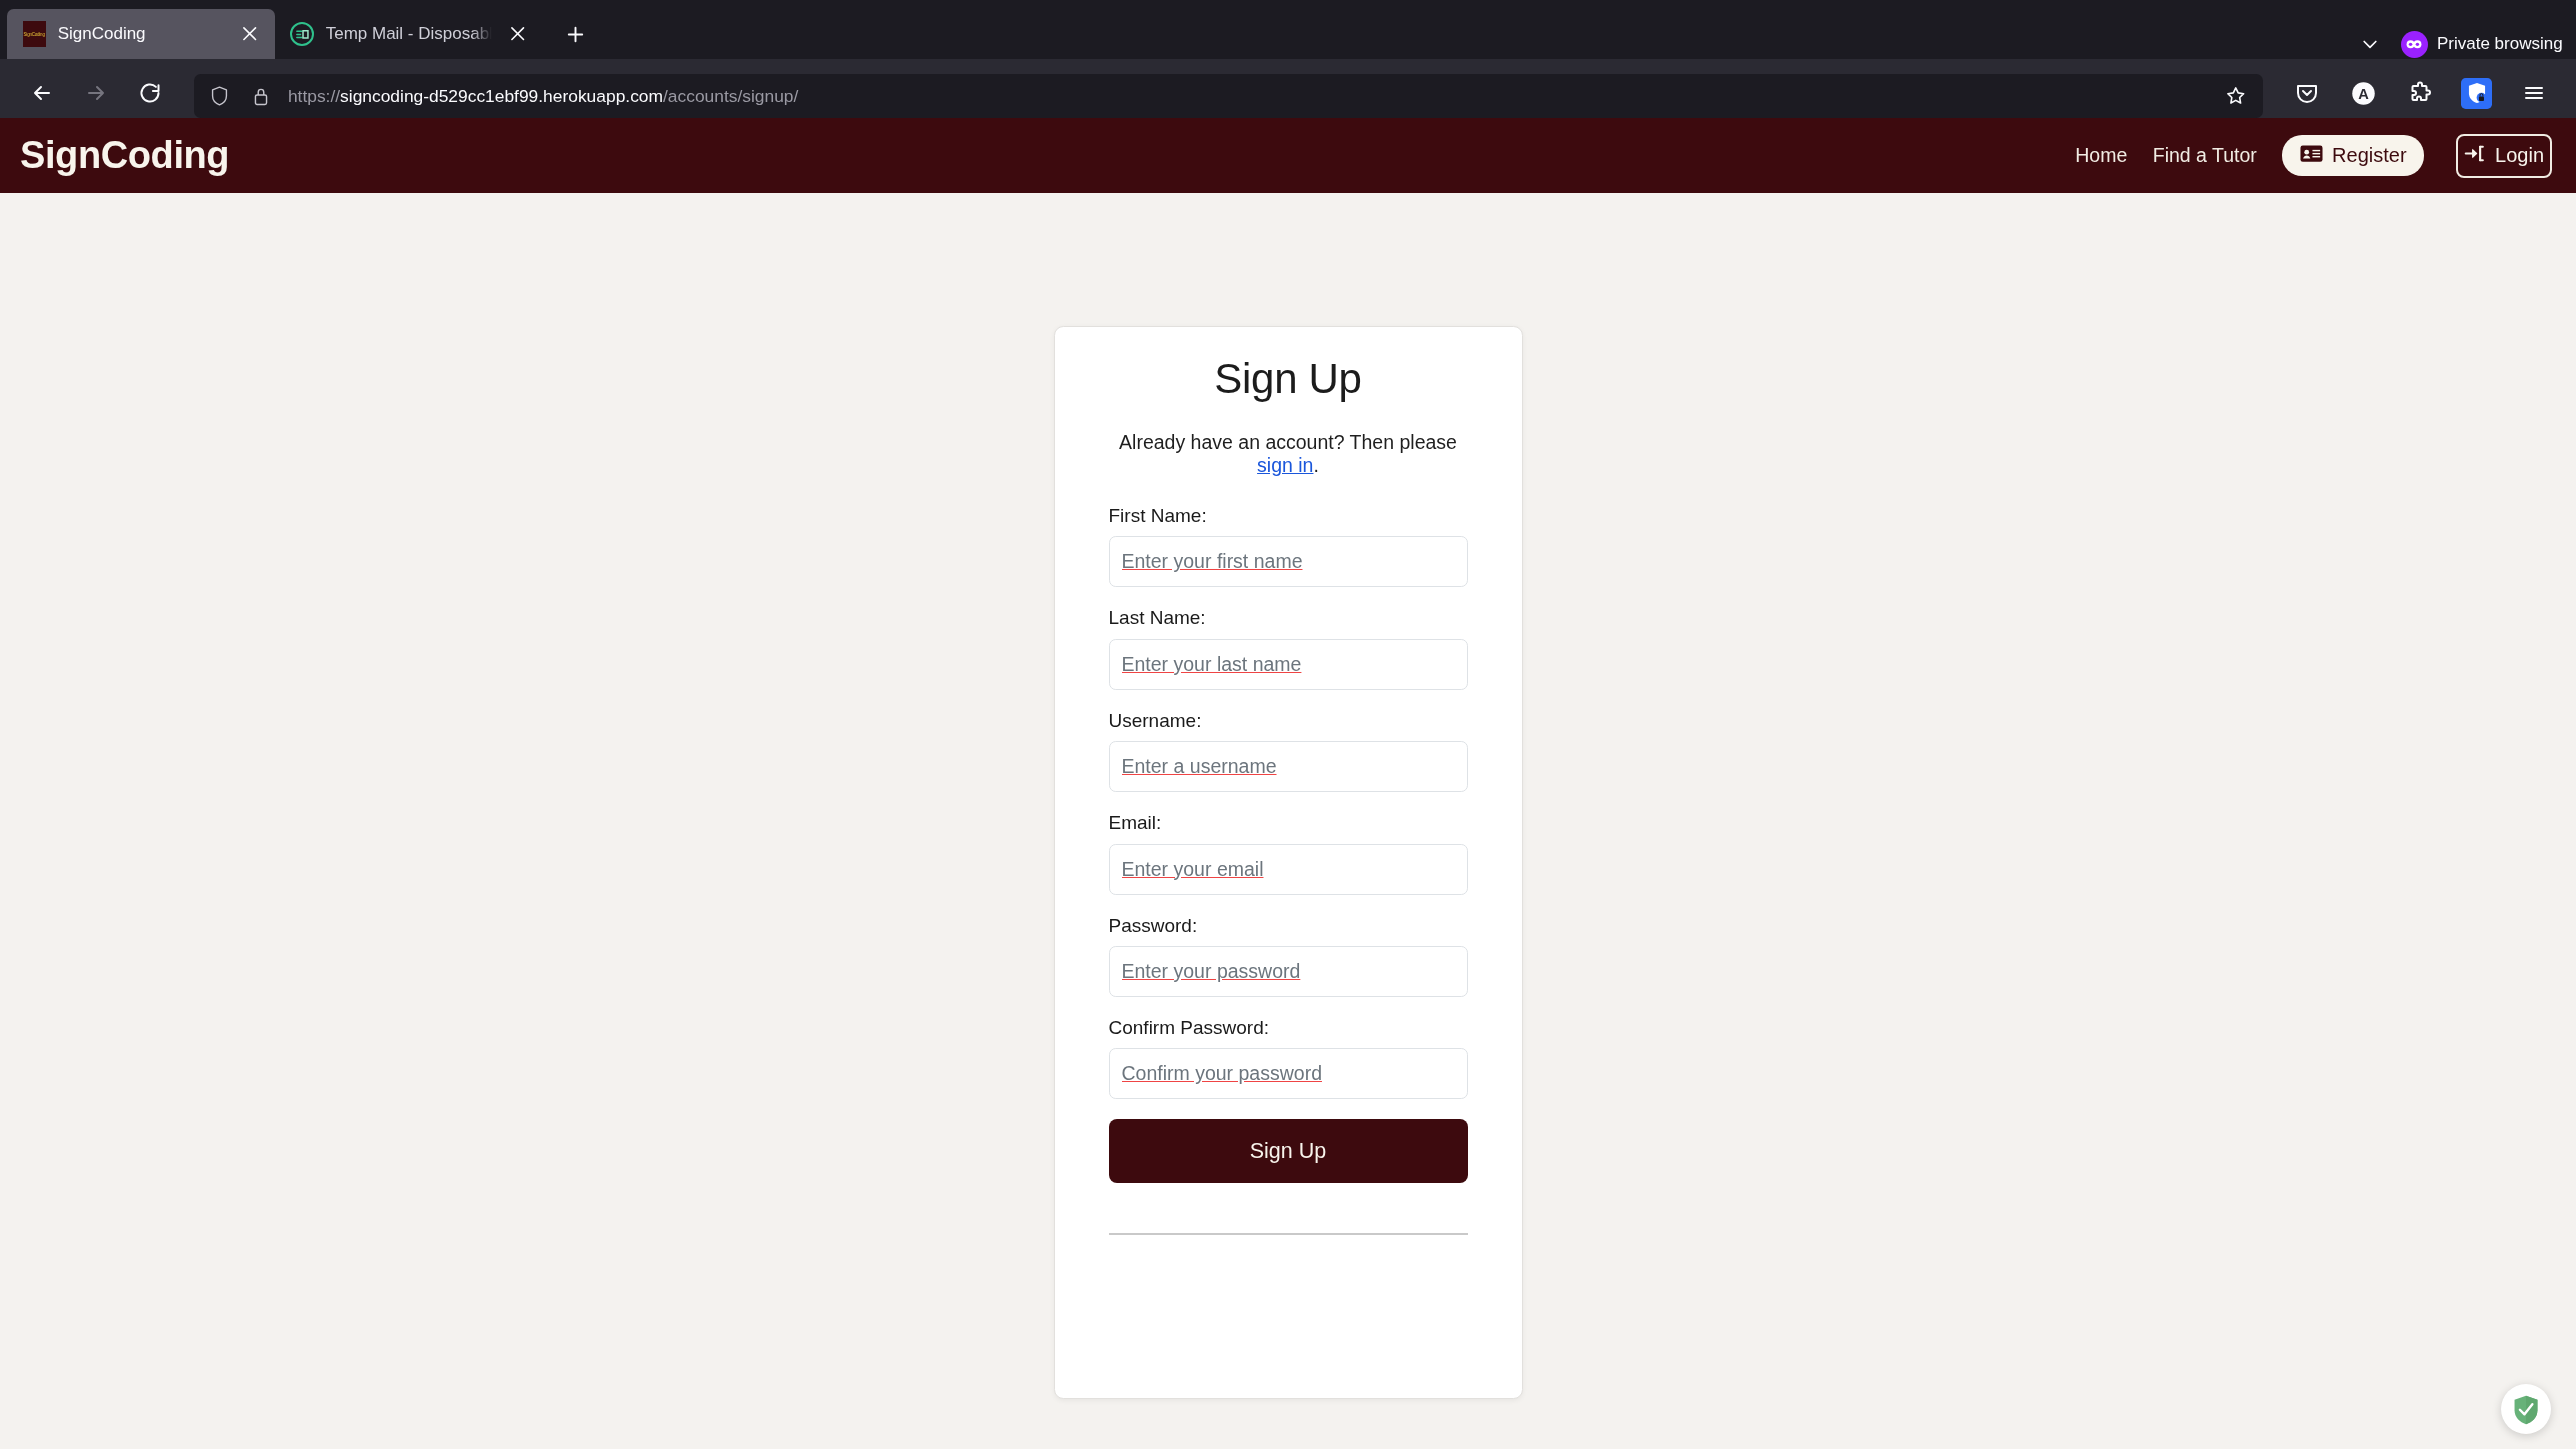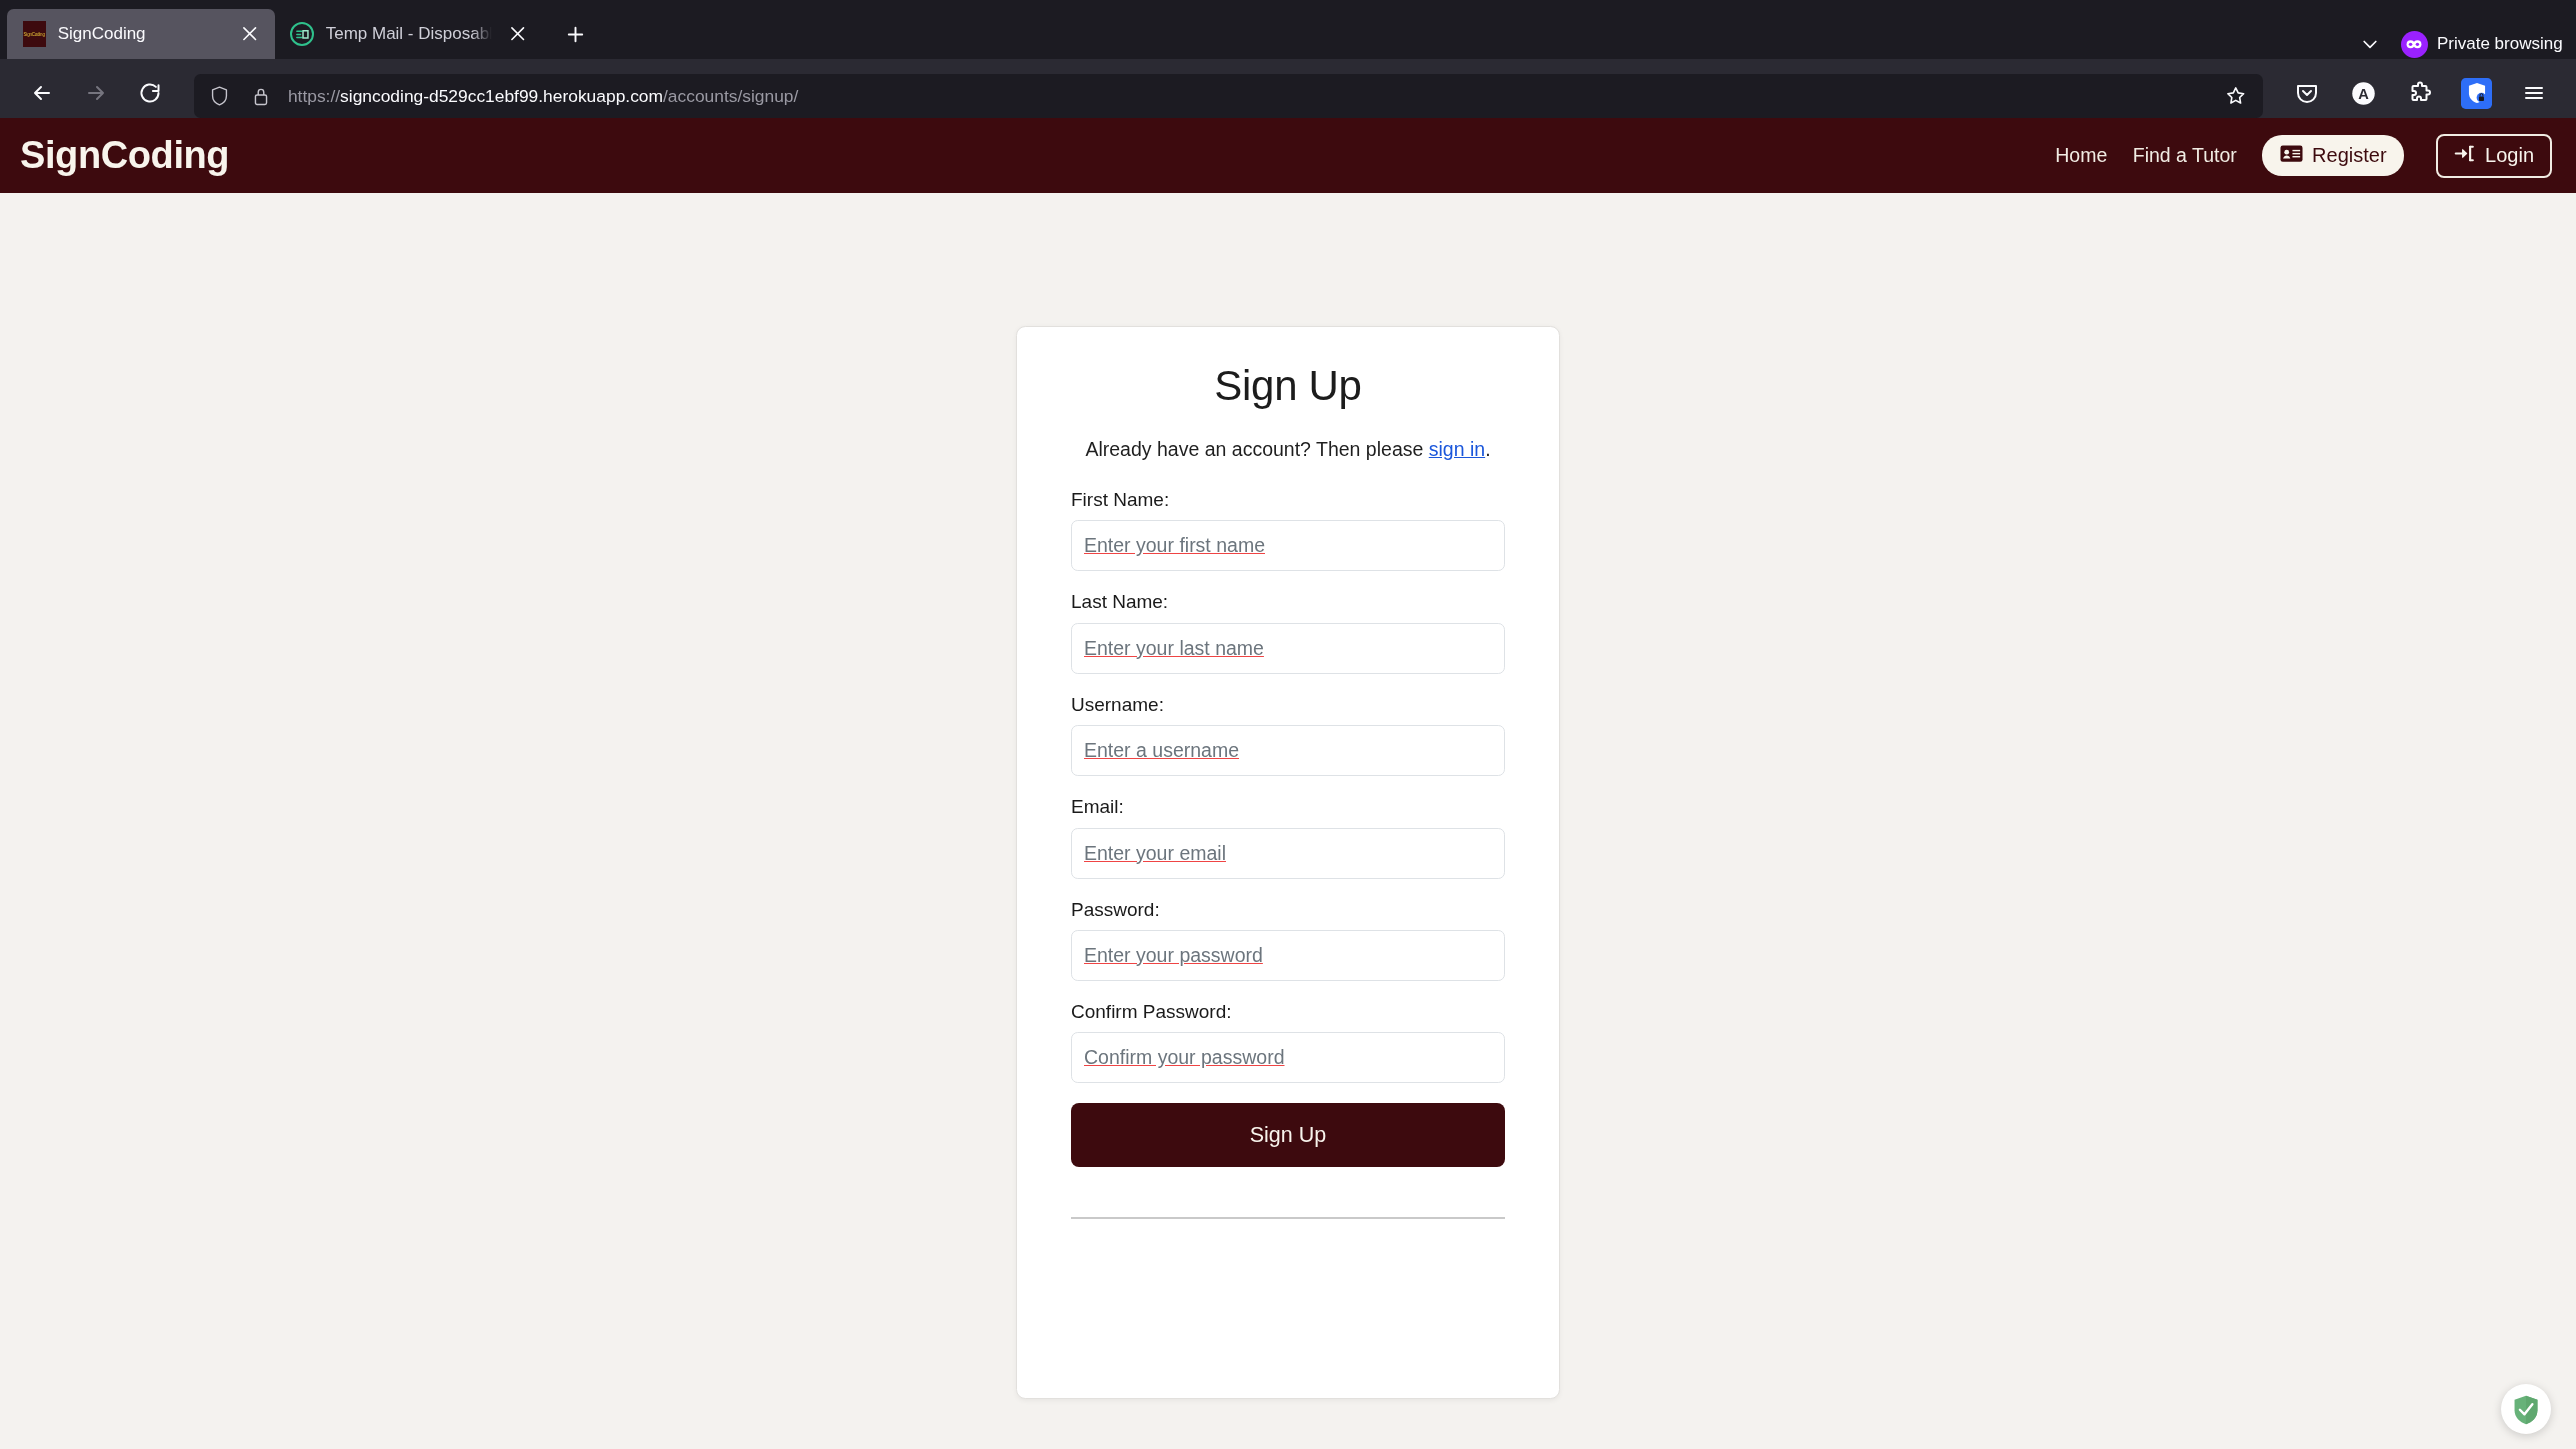--- a/index.html
+++ b/index.html
@@ -159,34 +159,34 @@
     border-radius: 20px;
     padding: 9.4px 17.4px;
     font-size: 20px;
     white-space: nowrap;
   }
   .btn-login {
     display: flex; align-items: center; gap: 9.4px;
     border: 2px solid #f1ece3;
     color: #f8f4ec;
     border-radius: 8px;
-    padding: 8px 16px;
+    padding: 8px 6px;
     font-size: 20px;
     white-space: nowrap;
     margin-left: 6.7px;
   }
 
   .card-wrap { display: flex; justify-content: center; padding-top: 133px; }
   .card {
-    width: 544px;
+    width: 469px;
     background: #ffffff;
     border: 1.3px solid #e2e0dd;
     border-radius: 9.4px;
     box-shadow: 0 1.3px 5.4px rgba(0,0,0,0.05);
-    padding: 35px 54px 0 54px;
+    padding: 28px 54px 0 54px;
     min-height: 1073px;
   }
   .card-title {
     font-size: 42px;
     font-weight: normal;
     color: #1c1c1c;
     text-align: center;
     letter-spacing: -0.3px;
     margin-bottom: 28px;
   }

